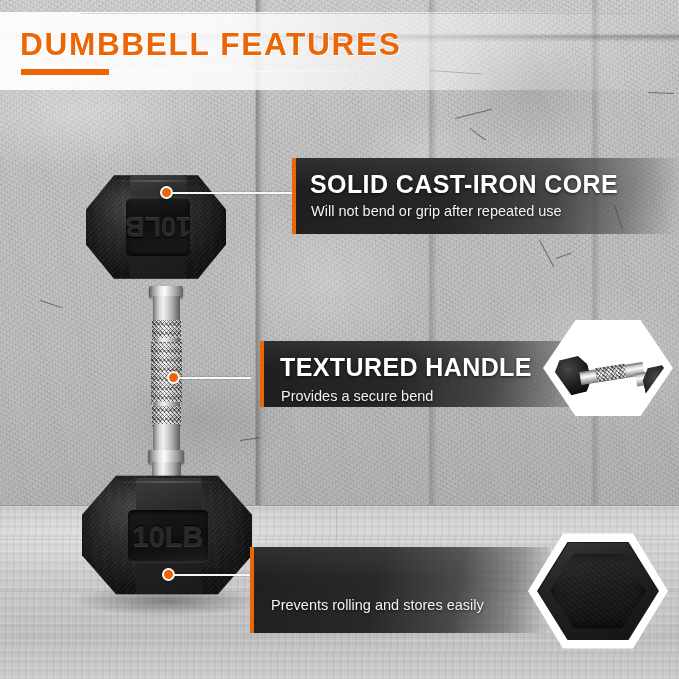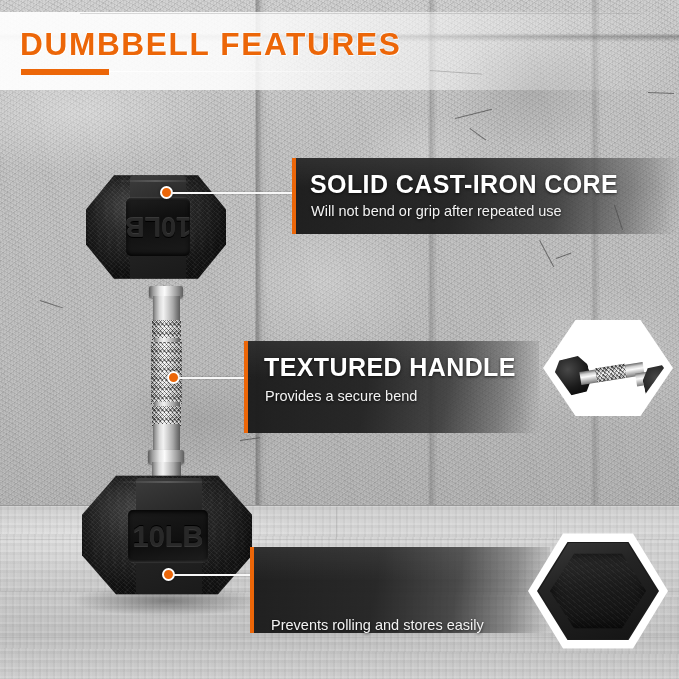--- a/index.html
+++ b/index.html
@@ -369,21 +369,21 @@
     <div class="callout-bg"></div>
     <div class="callout-accent"></div>
     <div class="callout-sheen"></div>
     <div class="callout-title" style="left:18px; top:12px; font-size:25px;">SOLID CAST-IRON CORE</div>
     <div class="callout-sub" style="left:19px; top:45px;">Will not bend or grip after repeated use</div>
   </div>
 
   <div class="dot" style="left:167px; top:371px;"></div>
   <div class="leader" style="left:179px; top:377px; width:72px;"></div>
 
-  <div class="callout" style="left:244px; top:341px; width:295px; height:92px;">
+  <div class="callout" style="left:260px; top:341px; width:295px; height:66px;padding-left:42px;">
     <div class="callout-bg notched"></div>
     <div class="callout-accent"></div>
     <div class="callout-sheen"></div>
     <div class="callout-title" style="left:20px; top:12px; font-size:25px;">TEXTURED HANDLE</div>
     <div class="callout-sub" style="left:21px; top:47px;">Provides a secure bend</div>
   </div>
 
   <div class="hex-inset" style="left:543px; top:318px; width:130px; height:100px;">
     <div class="hex-inset-inner">
       <div class="mini-db">
@@ -396,21 +396,21 @@
     </div>
   </div>
 
   <div class="dot" style="left:162px; top:568px;"></div>
   <div class="leader" style="left:174px; top:574px; width:78px;"></div>
 
   <div class="callout" style="left:250px; top:547px; width:300px; height:86px;">
     <div class="callout-bg notched"></div>
     <div class="callout-accent"></div>
     <div class="callout-sheen"></div>
-    <div class="callout-sub" style="left:21px; top:50px;margin-top:20px;">Prevents rolling and stores easily</div>
+    <div class="callout-sub" style="left:21px; top:50px;">Prevents rolling and stores easily</div>
   </div>
 
   <div class="hex-inset" style="left:528px; top:531px; width:140px; height:120px;">
     <div class="hex-inset-inner dark">
       <div class="face-hex" style="left:2px; top:2px; right:2px; bottom:2px;"></div>
       <div class="face-hex-in" style="left:13px; top:13px; right:13px; bottom:13px;"></div>
     </div>
   </div>
 
 </div>

